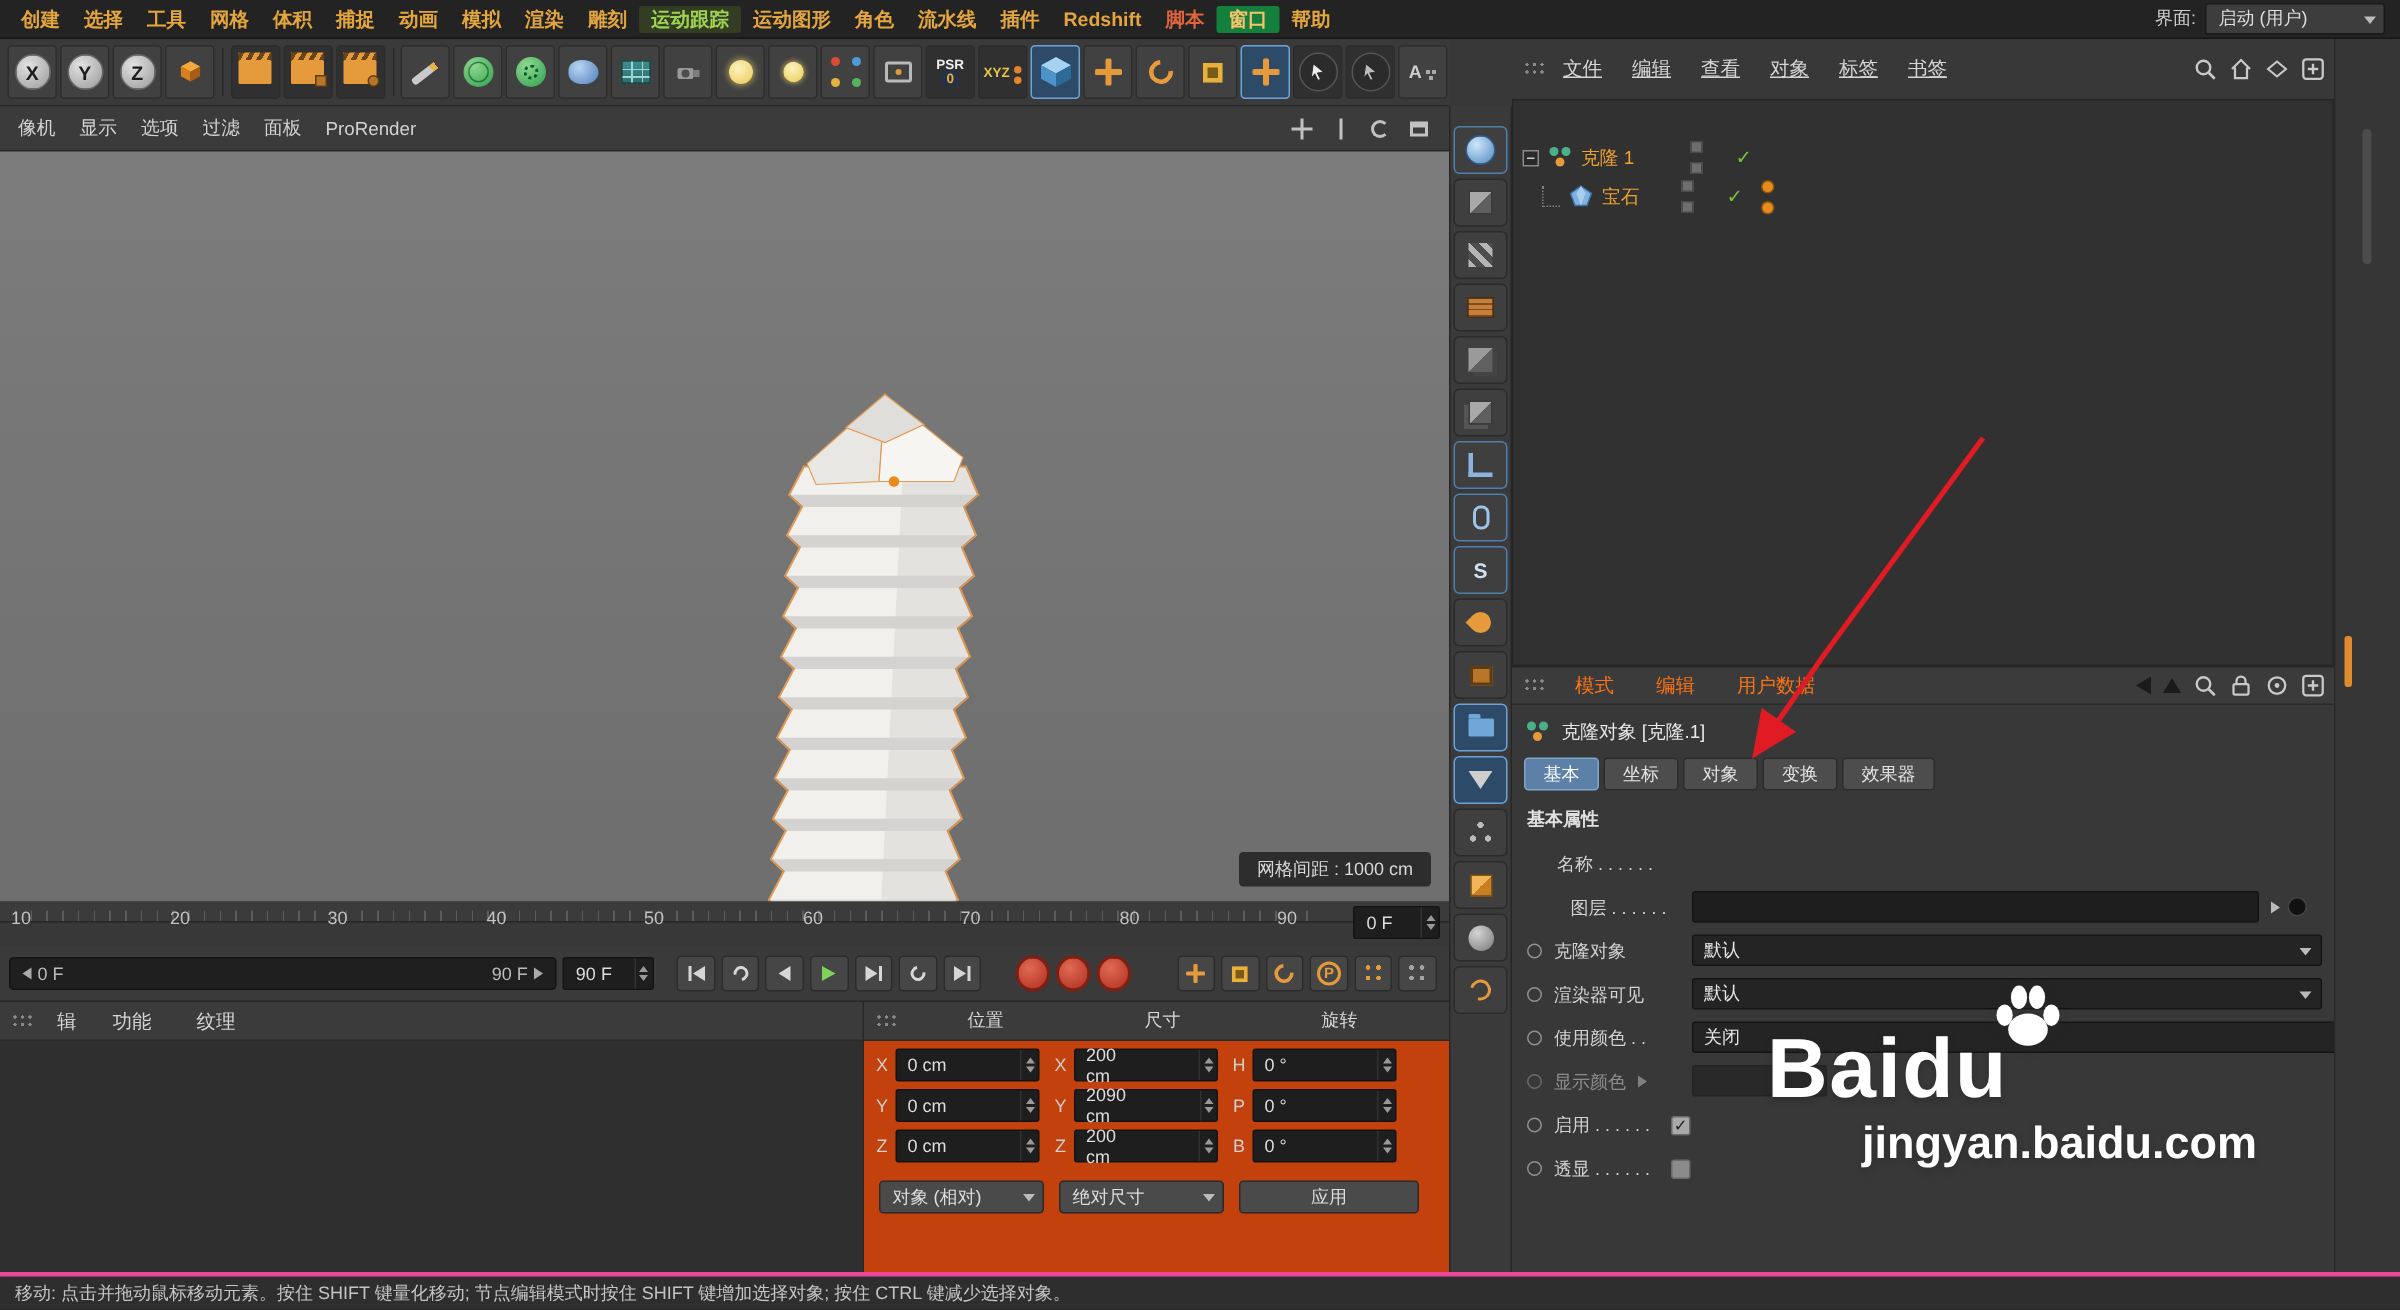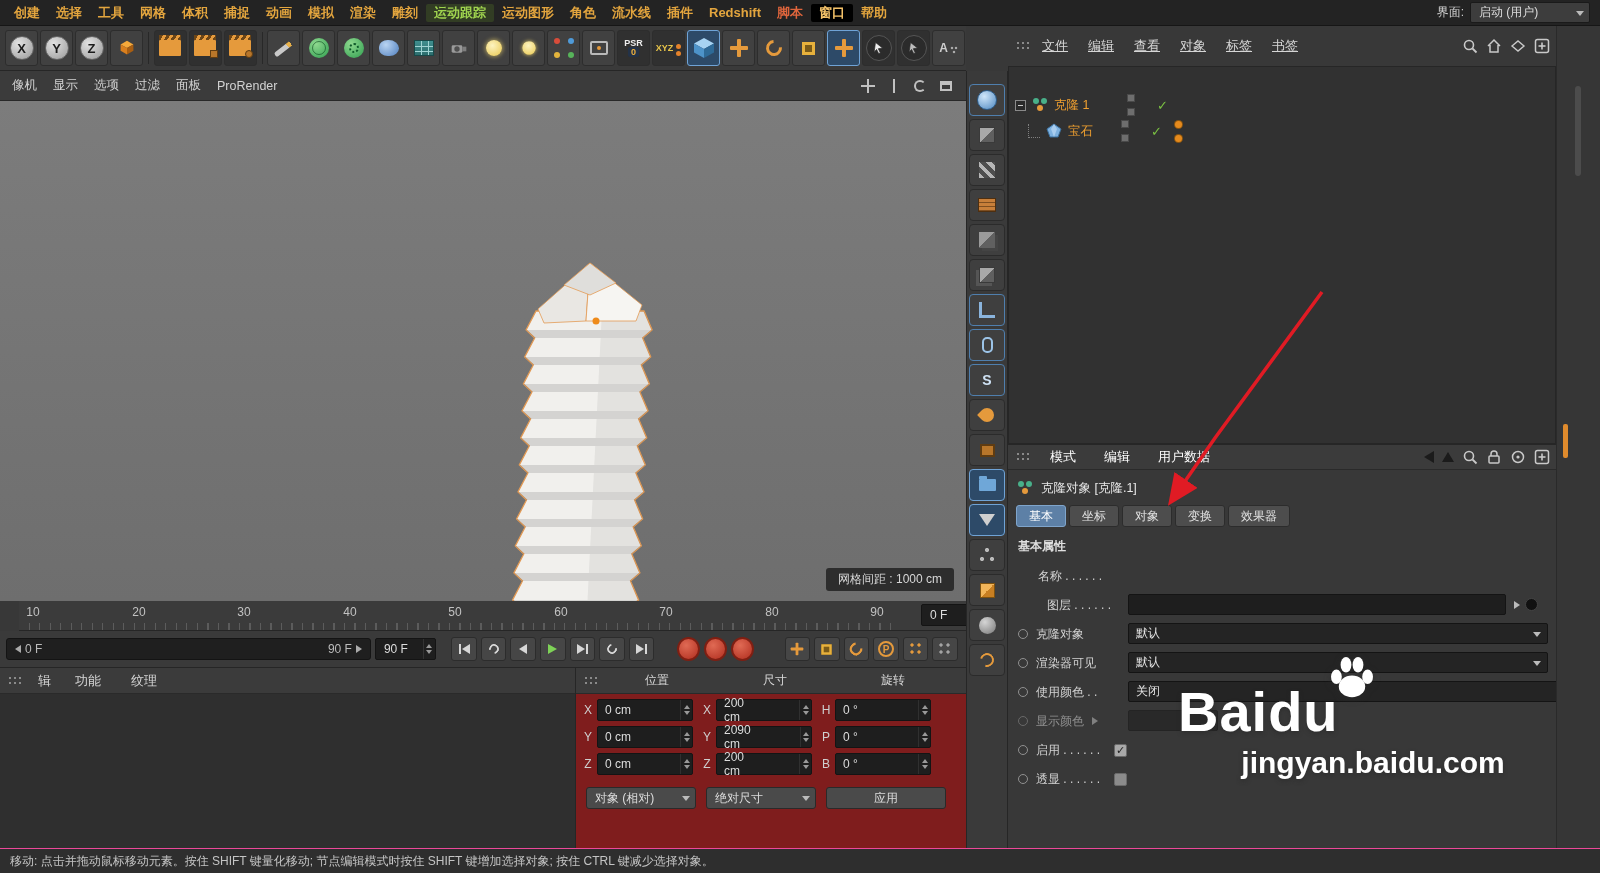--- a/index.html
+++ b/index.html
@@ -3,21 +3,21 @@
 <meta charset="utf-8">
 <style>
   html,body{margin:0;padding:0;background:#1d1d1d;}
   *{box-sizing:border-box;font-family:"Liberation Sans","DejaVu Sans",sans-serif;}
   #app{position:relative;width:1600px;height:873px;background:#383838;overflow:hidden;color:#c8c8c8;font-size:12px;}
   
   .menubar{position:absolute;left:0;top:0;width:1600px;height:26px;background:#232323;display:flex;align-items:center;padding-left:6px;border-bottom:1px solid #161616;}
   .menu-item{padding:0 8px;color:#e3a53e;font-weight:bold;font-size:13px;white-space:nowrap;cursor:default;}
   .menu-item.hl-green{color:#9fd34f;background:rgba(90,130,40,.28);border-radius:2px;}
   .menu-item.hl-red{color:#e0653c;}
-  .menu-item.hl-box{background:#000000;color:#f5c36a;border-radius:2px;font-family:Liberation Mono, monospace;}
+  .menu-item.hl-box{background:#15803d;color:#f5c36a;border-radius:2px;font-family:Liberation Mono, monospace;}
   .mb-right{margin-left:auto;display:flex;align-items:center;gap:6px;padding-right:10px;}
   .iface-label{color:#cfcfcf;}
   .iface-select{background:#3d3d3d;border:1px solid #1a1a1a;border-radius:2px;color:#ddd;padding:1px 20px 1px 8px;position:relative;min-width:120px;}
   .caret{position:absolute;right:5px;top:50%;margin-top:-2px;width:0;height:0;border-left:4px solid transparent;border-right:4px solid transparent;border-top:5px solid #bbb;}
   
   .toolbar{position:absolute;left:0;top:26px;width:966px;height:45px;background:#3a3a3a;border-bottom:1px solid #262626;display:flex;align-items:center;padding-left:4px;}
   .tbtn{height:36px;min-width:33px;margin:0 1px;background:#414141;border:1px solid #2d2d2d;border-radius:3px;display:flex;align-items:center;justify-content:center;flex-direction:column;cursor:pointer;position:relative;}
   .tbtn.pressed{background:#2d4a68;border-color:#6fa3d6;}
   .tbtn.dark{background:#303030;}
   .tsep{width:1px;height:32px;background:#282828;margin:0 4px;}
@@ -63,22 +63,22 @@
   .plus-ic{position:relative;width:14px;height:14px;}
   .plus-ic::before,.plus-ic::after{content:"";position:absolute;background:#d9d9d9;}
   .plus-ic::before{left:6px;top:0;width:2px;height:14px;}
   .plus-ic::after{left:0;top:6px;width:14px;height:2px;}
   .updown-ic{position:relative;width:2px;height:14px;background:#d9d9d9;}
   .orbit-ic{width:12px;height:12px;border:2px solid #d9d9d9;border-radius:50%;border-right-color:transparent;}
   .max-ic{width:12px;height:10px;border:2px solid #d9d9d9;border-top-width:4px;}
   .viewport{position:absolute;left:0;top:101px;width:966px;height:500px;background:linear-gradient(#7c7c7c,#6e6e6e);overflow:hidden;}
   .grid-label{position:absolute;right:12px;bottom:10px;background:#2d2d2d;color:#d8d8d8;padding:3px 12px;border-radius:3px;font-size:12px;}
   
-  .ruler{position:absolute;left:0;top:601px;width:966px;height:30px;background:#3b3b3b;border-bottom:1px solid #262626;
-    background-image:repeating-linear-gradient(90deg,#5c5c5c 0 1px,transparent 1px 10.5px);background-size:870px 7px;background-repeat:no-repeat;background-position:10px 100%;margin-left:19px;}
+  .ruler{position:absolute;left:0;top:601px;width:966px;height:14px;background:#3b3b3b;border-bottom:1px solid #262626;
+    background-image:repeating-linear-gradient(90deg,#5c5c5c 0 1px,transparent 1px 10.5px);background-size:870px 7px;background-repeat:no-repeat;background-position:10px 100%;}
   .tick-num{position:absolute;top:4px;transform:translateX(-50%);color:#c2c2c2;font-size:12px;}
   .frame-spin{position:absolute;right:6px;top:3px;width:58px;height:22px;background:#1e1e1e;border:1px solid #141414;border-radius:2px;color:#ddd;display:flex;align-items:center;padding-left:8px;}
   .spin-arrows{margin-left:auto;width:12px;height:100%;border-left:1px solid #333;display:flex;flex-direction:column;align-items:center;justify-content:center;gap:2px;}
   .spin-arrows i{width:0;height:0;border-left:3px solid transparent;border-right:3px solid transparent;}
   .spin-arrows .up{border-bottom:4px solid #999;}
   .spin-arrows .dn{border-top:4px solid #999;}
   .transport{position:absolute;left:0;top:631px;width:966px;height:37px;background:#3a3a3a;border-bottom:1px solid #262626;display:flex;align-items:center;padding-left:6px;gap:4px;}
   .rangebar{width:386px;height:22px;background:#1f1f1f;border:1px solid #141414;border-radius:3px;display:flex;align-items:center;justify-content:space-between;padding:0 8px;color:#bbb;}
   .rangebar .tri-l{width:0;height:0;border-top:4px solid transparent;border-bottom:4px solid transparent;border-right:6px solid #aaa;display:inline-block;margin-right:4px;}
   .rangebar .tri-r{width:0;height:0;border-top:4px solid transparent;border-bottom:4px solid transparent;border-left:6px solid #aaa;display:inline-block;margin-left:4px;}
@@ -105,21 +105,21 @@
   .mat-panel{position:absolute;left:0;top:668px;width:576px;height:180px;background:#383838;border-right:1px solid #262626;}
   .panel-head{height:26px;display:flex;align-items:center;gap:14px;padding-left:8px;background:#3b3b3b;border-bottom:1px solid #2a2a2a;}
   .grip{width:14px;height:10px;background:
     radial-gradient(circle 1px at 2px 2px,#8a8a8a 1px,transparent 1.2px),
     radial-gradient(circle 1px at 7px 2px,#8a8a8a 1px,transparent 1.2px),
     radial-gradient(circle 1px at 12px 2px,#8a8a8a 1px,transparent 1.2px),
     radial-gradient(circle 1px at 2px 7px,#8a8a8a 1px,transparent 1.2px),
     radial-gradient(circle 1px at 7px 7px,#8a8a8a 1px,transparent 1.2px),
     radial-gradient(circle 1px at 12px 7px,#8a8a8a 1px,transparent 1.2px);}
   .mat-body{position:absolute;left:0;top:26px;right:0;bottom:0;background:#2f2f2f;}
-  .coord-panel{position:absolute;left:576px;top:668px;width:390px;height:180px;background:#7f1d1d;}
+  .coord-panel{position:absolute;left:576px;top:668px;width:390px;height:180px;background:#c2410c;}
   .coord-head{display:flex;align-items:center;height:26px;padding-left:8px;gap:0;background:#3b3b3b;border-bottom:1px solid #2a2a2a;}
   .coord-head .colh{width:118px;text-align:center;color:#d8d8d8;}
   .crow{display:flex;align-items:center;margin-top:5px;padding-left:6px;}
   .axlab{width:12px;color:#cfcfcf;margin-right:3px;text-align:center;}
   .cfield{width:96px;height:22px;background:#1e1e1e;border:1px solid #141414;border-radius:2px;color:#ddd;display:flex;align-items:center;padding-left:7px;margin-right:8px;position:relative;gap:36px;}
   .cfield .spin-arrows{border-left:1px solid #303030;}
   .coord-foot{display:flex;gap:10px;padding:12px 0 0 10px;}
   .cdrop{width:110px;height:22px;background:#4a4a4a;border:1px solid #2a2a2a;border-radius:3px;color:#ddd;display:flex;align-items:center;padding:0 18px 0 8px;position:relative;}
   .cbtn{width:120px;height:22px;background:#4a4a4a;border:1px solid #2a2a2a;border-radius:3px;color:#ddd;display:flex;align-items:center;justify-content:center;}
   
@@ -157,21 +157,21 @@
   .trow{position:absolute;left:6px;height:24px;display:flex;align-items:center;gap:5px;}
   .expander{width:11px;height:11px;border:1px solid #8a8a8a;background:#2a2a2a;position:relative;}
   .expander::after{content:"";position:absolute;left:2px;top:4px;width:5px;height:1px;background:#ccc;}
   .treeline{width:12px;height:14px;border-left:1px dotted #808080;border-bottom:1px dotted #808080;margin-left:5px;}
   .objname{color:#f0a030;font-size:12.5px;}
   .tog{width:8px;height:8px;background:#6e6e6e;border:1px solid #4a4a4a;display:inline-block;margin-right:2px;}
   .okcheck{color:#7ac142;font-weight:bold;font-size:13px;}
   .okcheck::after{content:"✓";}
   .tagdot{width:7px;height:7px;border-radius:50%;background:#e58a1d;display:inline-block;margin-right:3px;box-shadow:0 0 0 1px #8a5510;}
   .attr-head{position:absolute;left:0;top:418px;width:548px;height:26px;background:#3b3b3b;border-top:1px solid #262626;border-bottom:1px solid #2a2a2a;display:flex;align-items:center;gap:12px;padding-left:8px;}
-  .attr-head .menu-item{color:#ffffff;font-weight:normal;}
+  .attr-head .menu-item{color:#f97316;font-weight:normal;}
   .ah-icons{margin-left:auto;display:flex;gap:8px;align-items:center;padding-right:6px;}
   .blkarrow-l{width:0;height:0;border-top:6px solid transparent;border-bottom:6px solid transparent;border-right:10px solid #1b1b1b;}
   .blkarrow-u{width:0;height:0;border-left:6px solid transparent;border-right:6px solid transparent;border-bottom:10px solid #1b1b1b;}
   .attr-title{position:absolute;left:8px;top:450px;height:24px;display:flex;align-items:center;gap:7px;color:#e8e8e8;font-size:12.5px;}
   .tabs{position:absolute;left:8px;top:479px;display:flex;gap:3px;}
   .tab{height:22px;padding:0 12px;background:#4d4d4d;border:1px solid #2c2c2c;border-radius:3px;color:#e2e2e2;display:flex;align-items:center;cursor:pointer;}
   .tab.active{background:#5d80a6;border-color:#7fa5cc;color:#fff;}
   .section-lab{position:absolute;left:10px;top:512px;color:#e0e0e0;font-weight:bold;}
   .arow{position:absolute;left:0;height:24px;display:flex;align-items:center;}
   .radio{width:10px;height:10px;border-radius:50%;border:1.5px solid #909090;margin:0 8px 0 10px;flex:0 0 auto;}
@@ -183,21 +183,21 @@
   .acheck.empty{background:#8b8b8b;}
   .acheck.on::after{content:"✓";}
   .layer-ic{display:flex;align-items:center;gap:5px;position:absolute;}
   .rtri{width:0;height:0;border-top:4px solid transparent;border-bottom:4px solid transparent;border-left:6px solid #bbb;}
   .blackdot{width:13px;height:13px;border-radius:50%;background:#111;border:1px solid #444;}
   
   .rdock{position:absolute;left:1556px;top:26px;width:44px;height:822px;background:#363636;border-left:1px solid #2a2a2a;}
   .rdock .tabmark{position:absolute;left:6px;top:398px;width:5px;height:34px;background:#e08b2d;border-radius:2px;}
   .rdock .scrollthumb{position:absolute;left:18px;top:60px;width:6px;height:90px;background:#4c4c4c;border-radius:3px;}
   
-  .statusbar{position:absolute;left:0;top:848px;width:1600px;height:25px;background:#2e2e2e;border-top:1px solid #ec4899;display:flex;align-items:center;padding-left:10px;color:#c4c4c4;}
+  .statusbar{position:absolute;left:0;top:848px;width:1600px;height:25px;background:#2e2e2e;border-top:3px solid #ec4899;display:flex;align-items:center;padding-left:10px;color:#c4c4c4;}
   
   .sicon{width:16px;height:16px;display:inline-block;}
   
   .watermark{position:absolute;left:1178px;top:684px;width:390px;z-index:55;pointer-events:none;}
   .wm1{position:relative;display:flex;align-items:flex-end;color:#fff;font-weight:bold;text-shadow:0 2px 4px rgba(40,40,40,.6);}
   .wm-bai{font-size:56px;line-height:56px;letter-spacing:1px;}
   .wm-jy{font-size:52px;line-height:56px;margin-left:10px;}
   .wm-paw{position:absolute;left:148px;top:-30px;filter:drop-shadow(0 2px 3px rgba(40,40,40,.6));}
   .wm-url{margin-top:6px;text-align:center;color:#fff;font-size:30px;font-weight:bold;text-shadow:0 2px 4px rgba(40,40,40,.6);}
   .redarrow{position:absolute;left:0;top:0;width:1600px;height:873px;z-index:60;pointer-events:none;}

